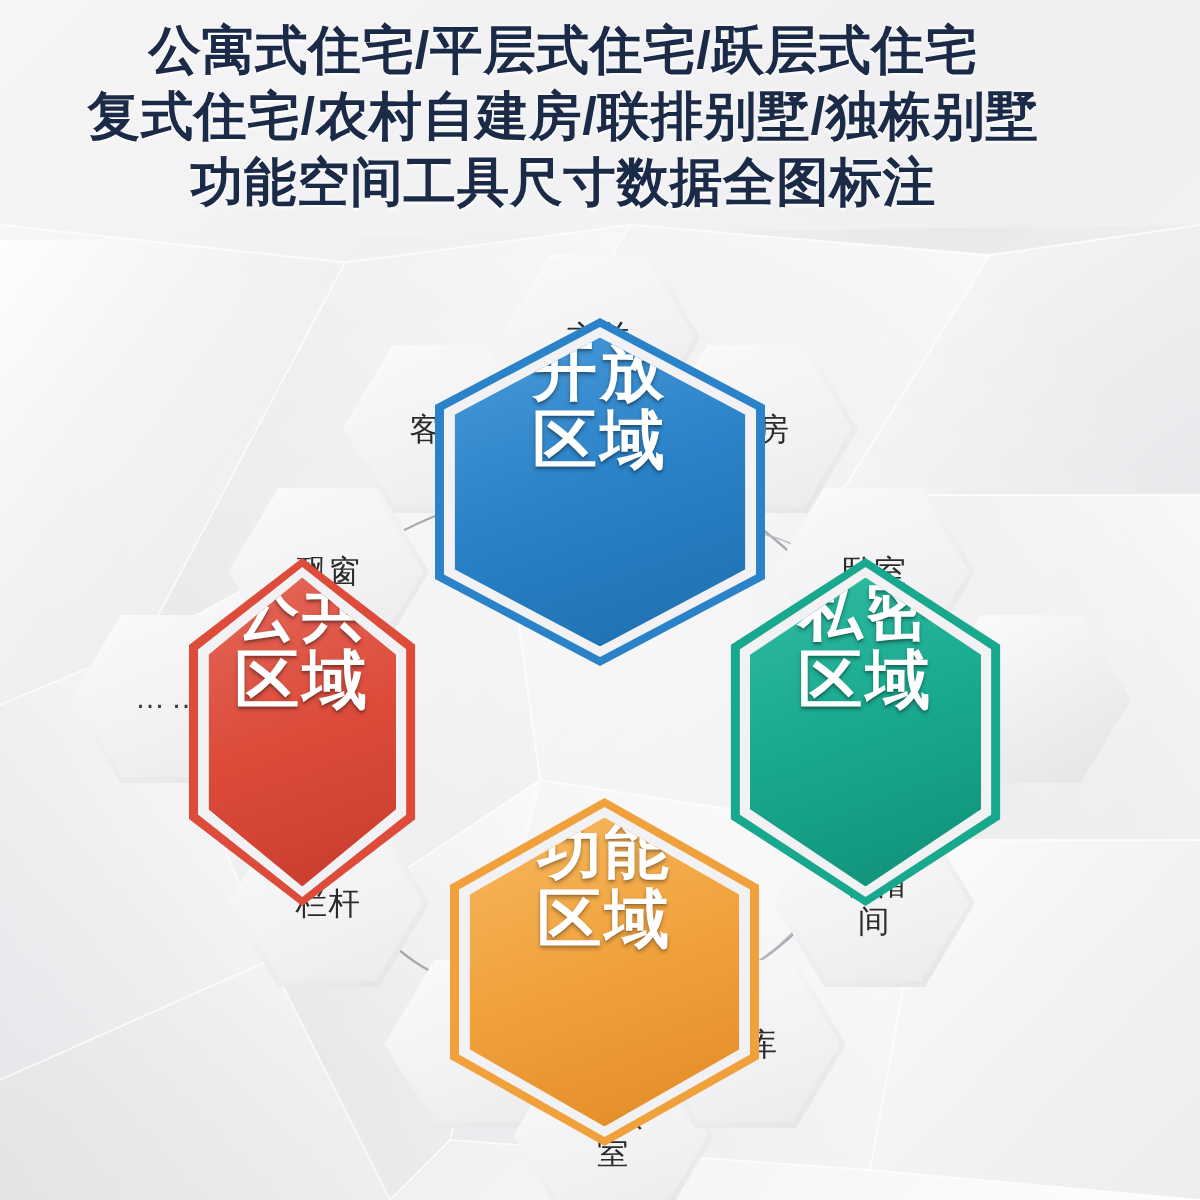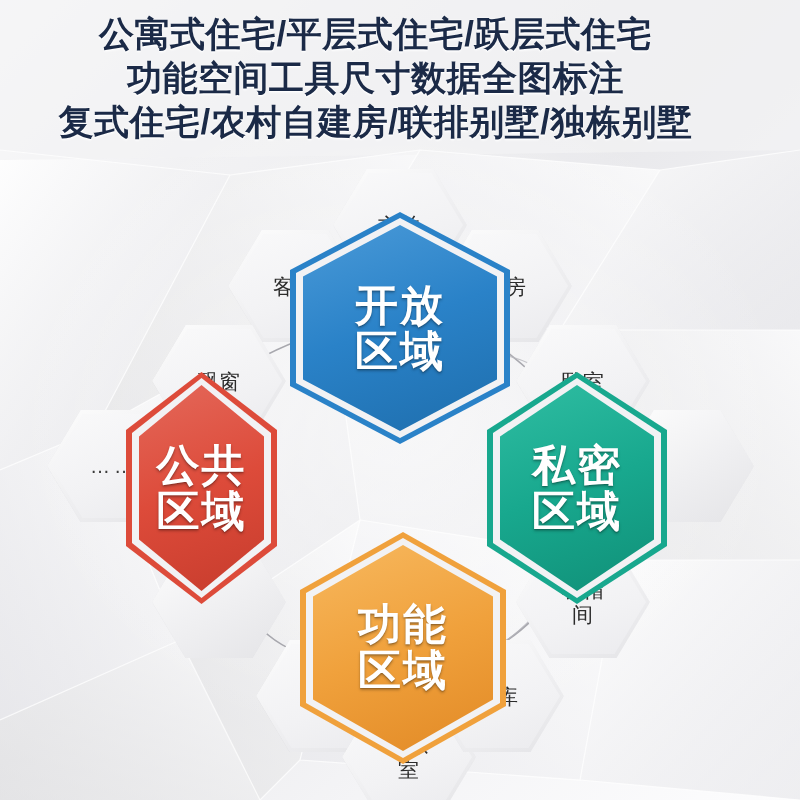--- a/index.html
+++ b/index.html
@@ -88,21 +88,20 @@
   }
 
   
   .node-ring {
     position: absolute;
     inset: 0;
   }
   .node-core {
     position: absolute;
     display: flex;
-    align-items: center;
     justify-content: center;
   }
   .node-label {
     color: #ffffff;
     font-weight: bold;
     font-size: 43px;
     line-height: 46px;
     text-align: center;
     letter-spacing: 2px;
     text-shadow:
@@ -192,22 +191,22 @@
         <path d="M360,520 L300,760 L580,780 L620,560"></path>
         <path d="M300,760 L260,800"></path>
         <path d="M580,780 L800,800"></path>
       </g>
     </svg>
   </div>
   <div class="bg-vignette"></div>
 
   <div class="title-block">
     <div class="title-line">公寓式住宅/平层式住宅/跃层式住宅</div>
+    <div class="title-line">复式住宅/农村自建房/联排别墅/独栋别墅</div>
     <div class="title-line">功能空间工具尺寸数据全图标注</div>
-    <div class="title-line">复式住宅/农村自建房/联排别墅/独栋别墅</div>
   </div>
 
   <div class="stage">
 
     <div class="connectors">
       <svg width="800" height="650" viewBox="0 0 800 650">
         <g fill="none" stroke="#9b9ba2" stroke-width="1.6" opacity="0.85">
           <path d="M300,190 C235,215 195,250 178,288"></path>
           <path d="M498,195 C545,230 570,262 580,292"></path>
           <path d="M228,432 C250,478 282,500 315,508"></path>
@@ -283,20 +282,23 @@
       </div>
     </div>
     <div class="sat hex-flat" style="left:47px; top:260px; width:134px; height:112px;">
       <div class="sat-shell hex-flat"></div>
       <div class="sat-inner hex-flat" style="left:4px; top:4px; right:4px; bottom:4px;">
         <span class="sat-label dots">……</span>
       </div>
     </div>
     <div class="sat hex-flat" style="left:152px; top:396px; width:134px; height:112px;">
       <div class="sat-shell hex-flat"></div>
+      <div class="sat-inner hex-flat" style="left:4px; top:4px; right:4px; bottom:4px;">
+        <span class="sat-label">栏杆</span>
+      </div>
     </div>
 
     <div class="node" style="left:126px; top:222px; width:151px; height:232px;">
       <div class="node-ring hex-pointy" style="background:#dd4b3a;"></div>
       <div class="node-ring hex-pointy" style="left:6px; top:6px; right:6px; bottom:6px; background:#f2f2f4;"></div>
       <div class="node-core hex-pointy" style="left:13px; top:13px; right:13px; bottom:13px;
                   background:linear-gradient(160deg,#e4685a 0%, #dd4b3a 50%, #c73c2d 100%);">
         <span class="node-label">公共
 区域</span>
       </div>

